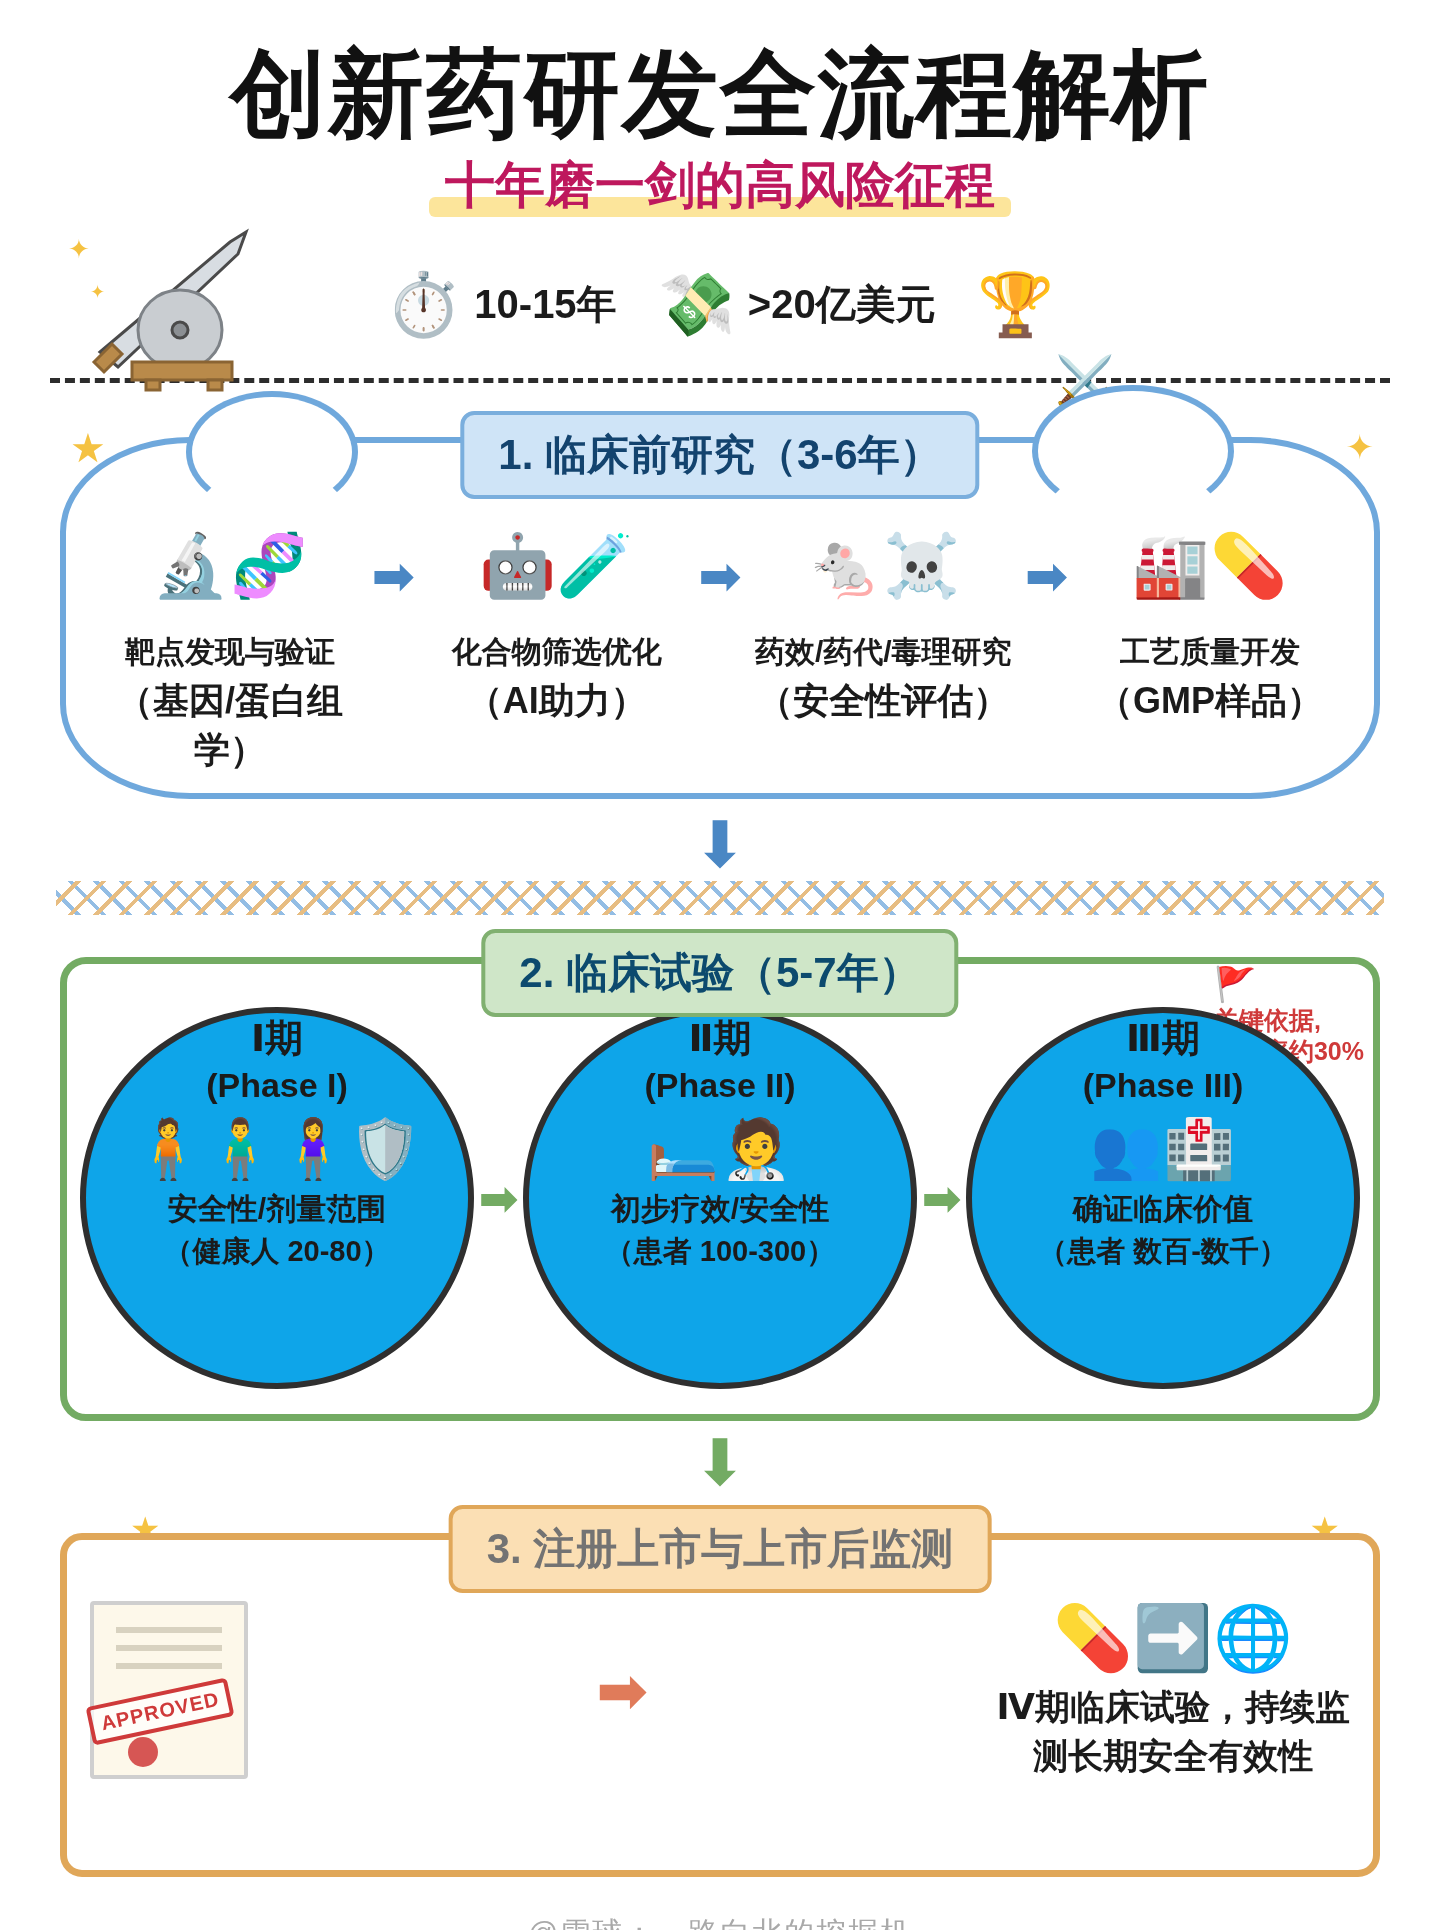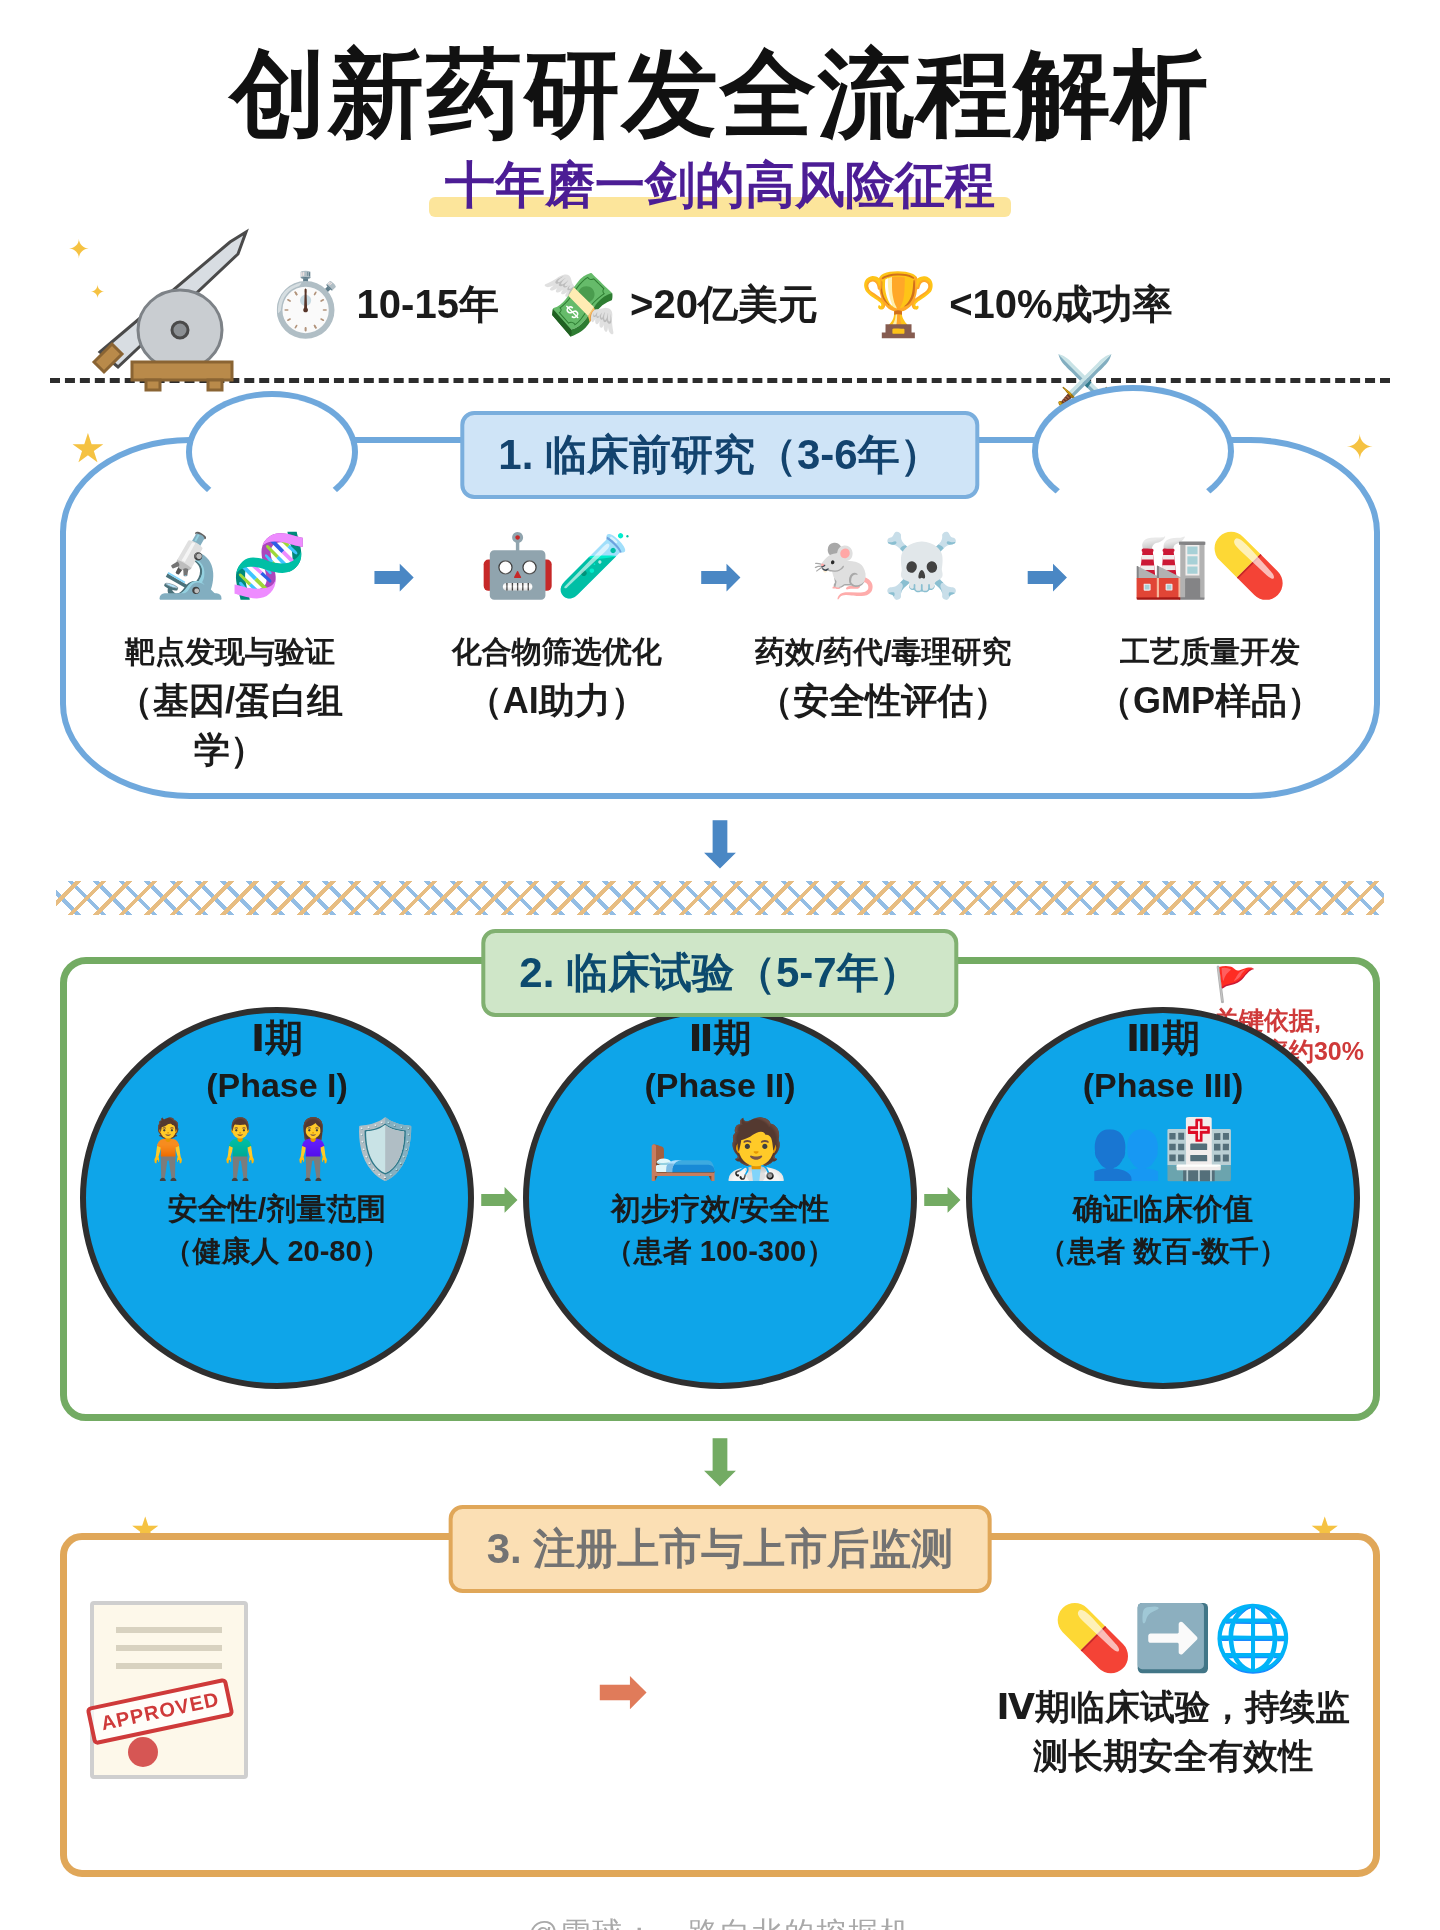--- a/index.html
+++ b/index.html
@@ -37,21 +37,21 @@
     text-align: center;
     position: relative;
     height: 86px;
   }
   .subtitle {
     display: inline-block;
     position: relative;
     font-size: 50px;
     font-weight: 700;
     padding: 0 16px;
-    color: #4c1d95;
+    color: #be185d;
     z-index: 2;
     text-align: center;
   }
   .subtitle::after {
     content: "";
     position: absolute;
     left: 0; right: 0;
     bottom: 2px;
     height: 20px;
     background: #fbe08a;
@@ -388,21 +388,20 @@
     <div class="stat">
       <span class="emoji">⏱️</span>
       <span class="txt">10-15年</span>
     </div>
     <div class="stat">
       <span class="emoji">💸</span>
       <span class="txt">&gt;20亿美元</span>
     </div>
     <div class="stat">
       <span class="emoji">🏆</span>
-      <span class="txt">&lt;10%成功率</span>
     </div>
   </div>
 
   <div class="dashed-sep"></div>
 
   <div class="section1">
     <span class="corner-star" style="left:30px;top:14px;">★</span>
     <span class="corner-star" style="right:26px;top:16px;font-size:34px;">✦</span>
     <div class="cloud"></div>
     <div class="badge blue">1. 临床前研究（3-6年）</div>

